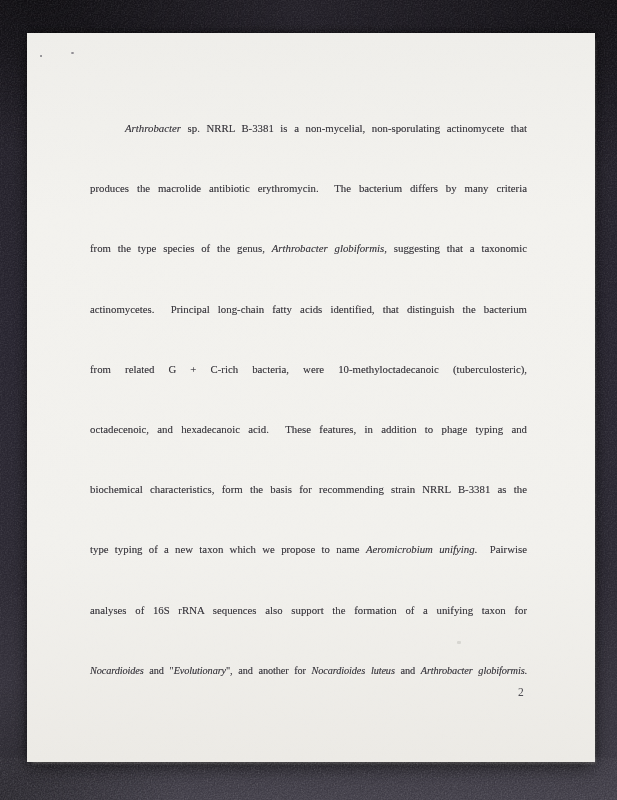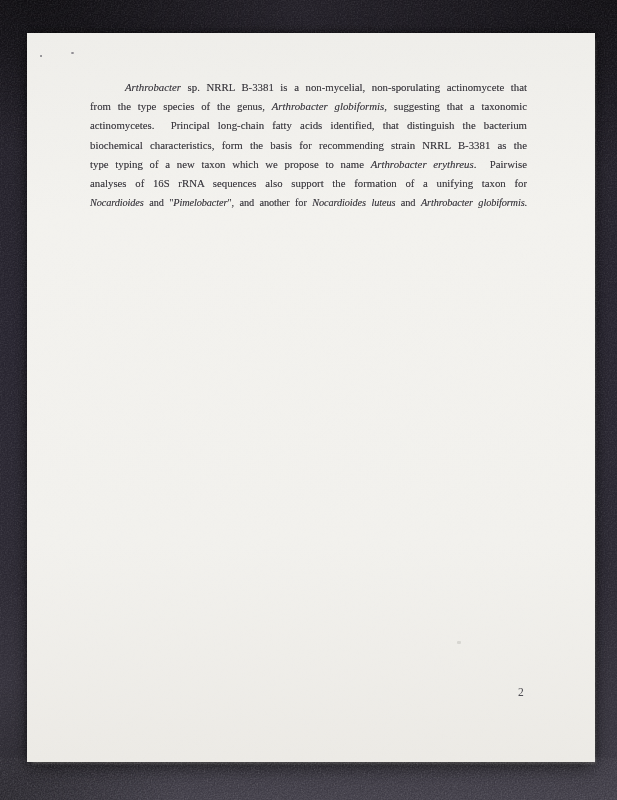--- a/index.html
+++ b/index.html
@@ -48,20 +48,21 @@
     color: #3a383e;
     font-size: 10.8px;
     line-height: 19.2px;
     text-shadow: 0 0 0.5px rgba(58,56,62,0.55);
   }
   .line {
     text-align: justify;
     text-align-last: justify;
     height: 19.2px;
     white-space: normal;
+    margin-top: 41px;
   }
   .line.indent { padding-left: 35px; }
   .line.tight  { font-size: 10.3px; letter-spacing: -0.12px; }
   .line em { font-style: italic; }
   #pageNumber {
     position: absolute;
     left: 491px;
     top: 653px;
     font-size: 11.5px;
     color: #4a484e;
@@ -76,26 +77,29 @@
   .speck.c { left: 457px; top: 641px; width: 4px; height: 3px; background: #d7d6d1; border-radius: 1px; }
 </style>
 </head>
 <body>
 
 <div id="stage">
 
   <div id="paper">
     <div id="abstract">
         <div class="line indent"><em>Arthrobacter</em><span> sp. NRRL B-3381 is a non-mycelial, non-sporulating actinomycete that</span></div>
+        <div class="line"><span>produces the macrolide antibiotic erythromycin.&nbsp; The bacterium differs by many criteria</span></div>
         <div class="line"><span>from the type species of the genus, </span><em>Arthrobacter globiformis</em><span>, suggesting that a taxonomic</span></div>
         <div class="line"><span>actinomycetes.&nbsp; Principal long-chain fatty acids identified, that distinguish the bacterium</span></div>
+        <div class="line"><span>from related G + C-rich bacteria, were 10-methyloctadecanoic (tuberculosteric),</span></div>
+        <div class="line"><span>octadecenoic, and hexadecanoic acid.&nbsp; These features, in addition to phage typing and</span></div>
         <div class="line"><span>biochemical characteristics, form the basis for recommending strain NRRL B-3381 as the</span></div>
-        <div class="line"><span>type typing of a new taxon which we propose to name </span><em>Arthrobacter erythreus</em><span>.&nbsp; Pairwise</span></div>
+        <div class="line"><span>type typing of a new taxon which we propose to name </span><em>Aeromicrobium unifying</em><span>.&nbsp; Pairwise</span></div>
         <div class="line"><span>analyses of 16S rRNA sequences also support the formation of a unifying taxon for</span></div>
-        <div class="line tight"><em>Nocardioides</em><span> and "</span><em>Pimelobacter</em><span>", and another for </span><em>Nocardioides luteus</em><span> and </span><em>Arthrobacter globiformis</em><span>.</span></div>
+        <div class="line tight"><em>Nocardioides</em><span> and "</span><em>Evolutionary</em><span>", and another for </span><em>Nocardioides luteus</em><span> and </span><em>Arthrobacter globiformis</em><span>.</span></div>
       </div>
     <span id="pageNumber">2</span>
   </div>
 
   <span class="speck a"></span>
   <span class="speck b"></span>
   <span class="speck c"></span>
 
   <svg class="grain" xmlns="http://www.w3.org/2000/svg">
     <defs>

